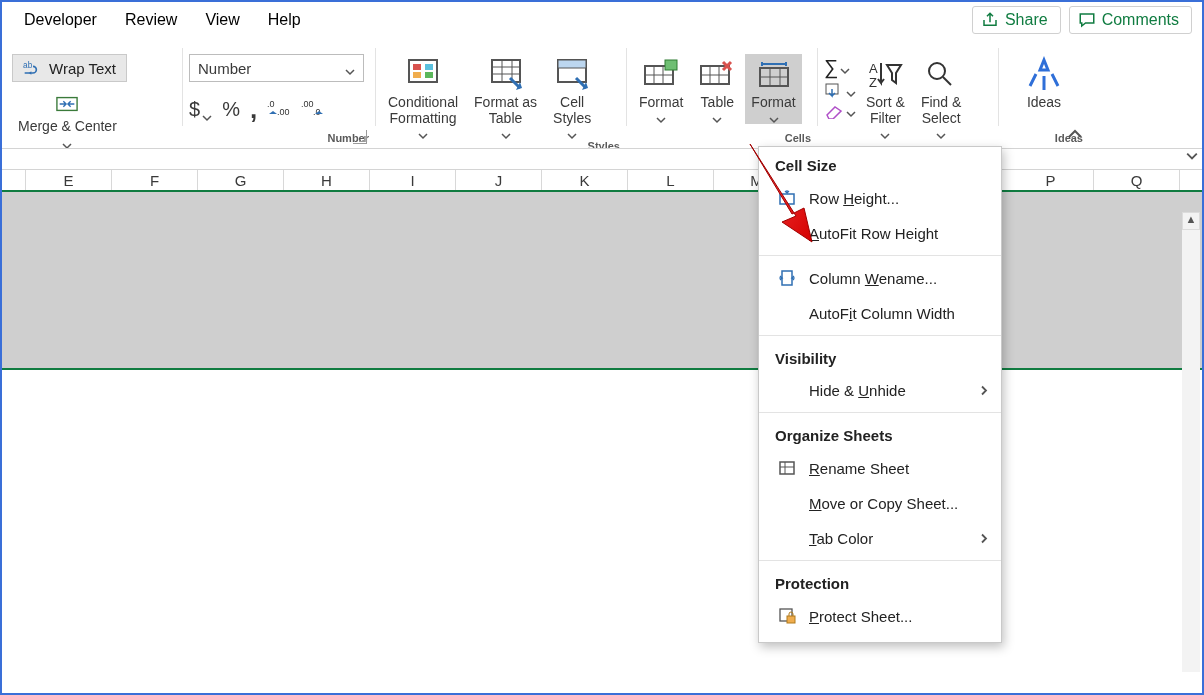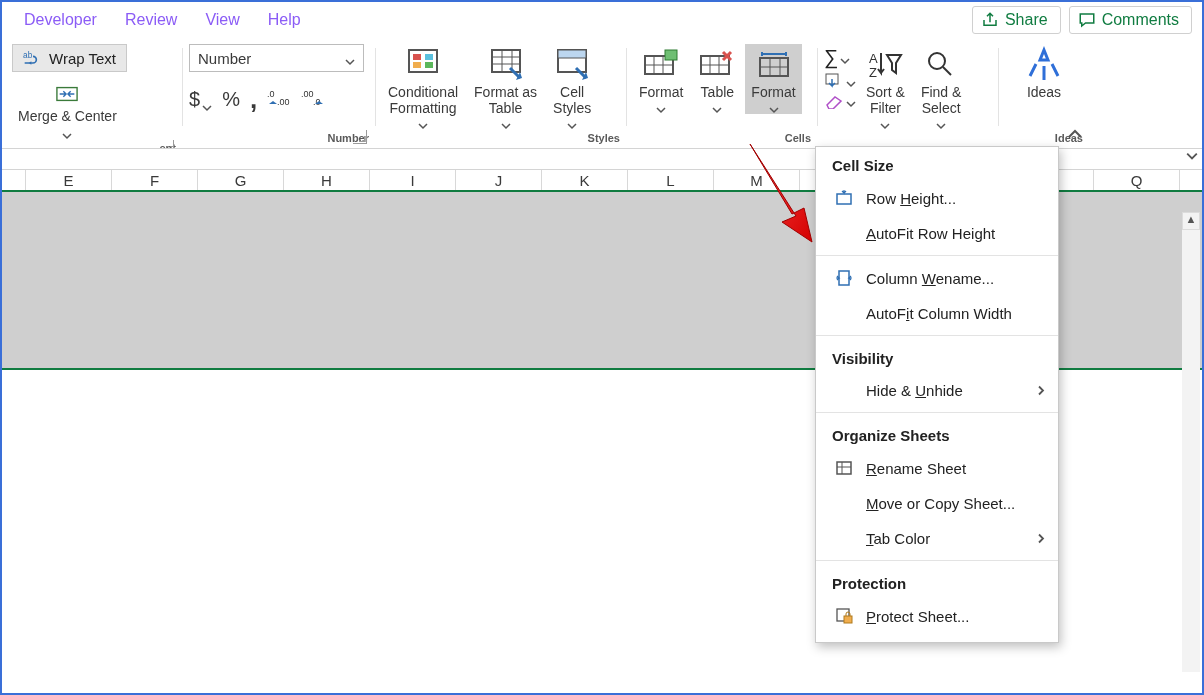--- a/index.html
+++ b/index.html
@@ -1,26 +1,26 @@
 <!DOCTYPE html>
 <html><head>
 <meta charset="utf-8">
 <style>
 *{box-sizing:border-box;margin:0;padding:0;font-family:"Segoe UI",Arial,sans-serif;}
 body{background:#fff;color:#222;font-size:14px;overflow:hidden;width:1204px;height:695px;position:relative;border:2px solid #3a6fd8;}
 .tabbar{display:flex;align-items:center;height:36px;padding:0 8px;border-bottom:1px solid #fff;}
-.tabbar .tab{padding:6px 14px;font-size:16px;color:#8b5cf6;cursor:pointer;}
+.tabbar .tab{padding:6px 14px;font-size:16px;color:#000000;cursor:pointer;}
 .topright{position:absolute;right:10px;top:4px;display:flex;gap:8px;}
 .tr-btn{border:1px solid #d0d0d0;border-radius:3px;padding:4px 12px 4px 8px;display:flex;align-items:center;gap:6px;font-size:16px;color:#107c41;cursor:pointer;background:#fff;}
 .tr-btn svg{width:18px;height:18px;}
 .ribbon{display:flex;align-items:stretch;height:110px;padding:2px 4px 0 4px;}
 .group{display:flex;flex-direction:column;justify-content:space-between;padding:0 6px 2px 6px;position:relative;}
 .group-label{text-align:right;font-size:11px;color:#5a5a5a;padding-bottom:2px;position:relative;font-weight:bold;}
 .group-sep{border-left:1px solid #e3e3e3;margin:8px 0 22px 0;}
-.group-body{display:flex;align-items:flex-start;gap:4px;flex:1;padding-top:4px;}
+.group-body{display:flex;align-items:flex-start;gap:4px;flex:1;padding-top:4px;margin-top:10px;}
 .btn{display:flex;flex-direction:column;align-items:center;justify-content:flex-start;padding:2px 6px;min-width:44px;gap:2px;cursor:pointer;font-size:14px;color:#3a3a3a;text-align:center;line-height:1.15;}
 .btn.small{min-width:auto;flex-direction:column;gap:4px;padding:4px 6px;}
 .btn.vert{flex-direction:column;}
 .btn .lbl{white-space:pre-line;}
 .btn.highlighted{background:#cfcfcf;}
 .numfmt-select{width:175px;height:28px;border:1px solid #bcbcbc;background:#fff;display:flex;align-items:center;padding:0 8px;font-size:15px;color:#3a3a3a;justify-content:space-between;}
 .launcher{position:absolute;right:2px;bottom:2px;width:14px;height:14px;border:1px solid #9a9a9a;border-top:none;border-left:none;cursor:pointer;}
 .launcher::after{content:"";position:absolute;right:1px;bottom:1px;width:5px;height:5px;border-right:1px solid #9a9a9a;border-bottom:1px solid #9a9a9a;}
 .wrap-btn{border:1px solid #c9c9c9;background:#e8e8e8;display:flex;align-items:center;gap:6px;padding:3px 10px;font-size:15px;}
 .chev{width:10px;height:10px;display:inline-block;}
@@ -29,21 +29,21 @@
 .fmla-bar .expand{position:absolute;right:4px;top:1px;font-size:12px;color:#666;cursor:pointer;}
 .grid{position:relative;}
 .col-headers{display:flex;height:22px;border-bottom:2px solid #107c41;}
 .col-h{flex:0 0 86px;text-align:center;font-size:15px;color:#3a3a3a;border-right:1px solid #d8d8d8;line-height:22px;background:#fff;}
 .sel-row{height:178px;background:#cfcfcf;border-bottom:2px solid #107c41;}
 .below{height:260px;background:#fff;}
 .vscroll{position:absolute;right:2px;top:210px;width:18px;height:460px;background:#f3f3f3;}
 .vscroll .up{position:absolute;top:0;left:0;right:0;height:18px;text-align:center;font-size:11px;color:#555;cursor:pointer;border:1px solid #dcdcdc;}
 .collapse-rib{position:absolute;right:6px;bottom:4px;cursor:pointer;}
 
-.menu{position:absolute;left:813px;top:144px;width:244px;background:#fff;border:1px solid #c9c9c9;box-shadow:2px 4px 10px rgba(0,0,0,.25);padding-bottom:8px;z-index:50;}
+.menu{position:absolute;left:756px;top:144px;width:244px;background:#fff;border:1px solid #c9c9c9;box-shadow:2px 4px 10px rgba(0,0,0,.25);padding-bottom:8px;z-index:50;}
 .menu .sect{padding:10px 16px 6px 16px;font-weight:600;font-size:15px;color:#222;}
 .menu .mi{display:flex;align-items:center;gap:12px;padding:9px 16px 9px 18px;font-size:15px;color:#222;cursor:pointer;position:relative;}
 .menu .mi .mi-icon{width:20px;display:flex;justify-content:center;}
 .menu .mi .mi-arrow{position:absolute;right:12px;top:50%;transform:translateY(-50%);}
 .menu hr{border:none;border-top:1px solid #e3e3e3;margin:4px 0;}
 .u{text-decoration:underline;}
 
 .arrow{position:absolute;left:740px;top:136px;z-index:60;}
 .ico{width:28px;height:28px;}
 .ico-big{width:36px;height:36px;}

